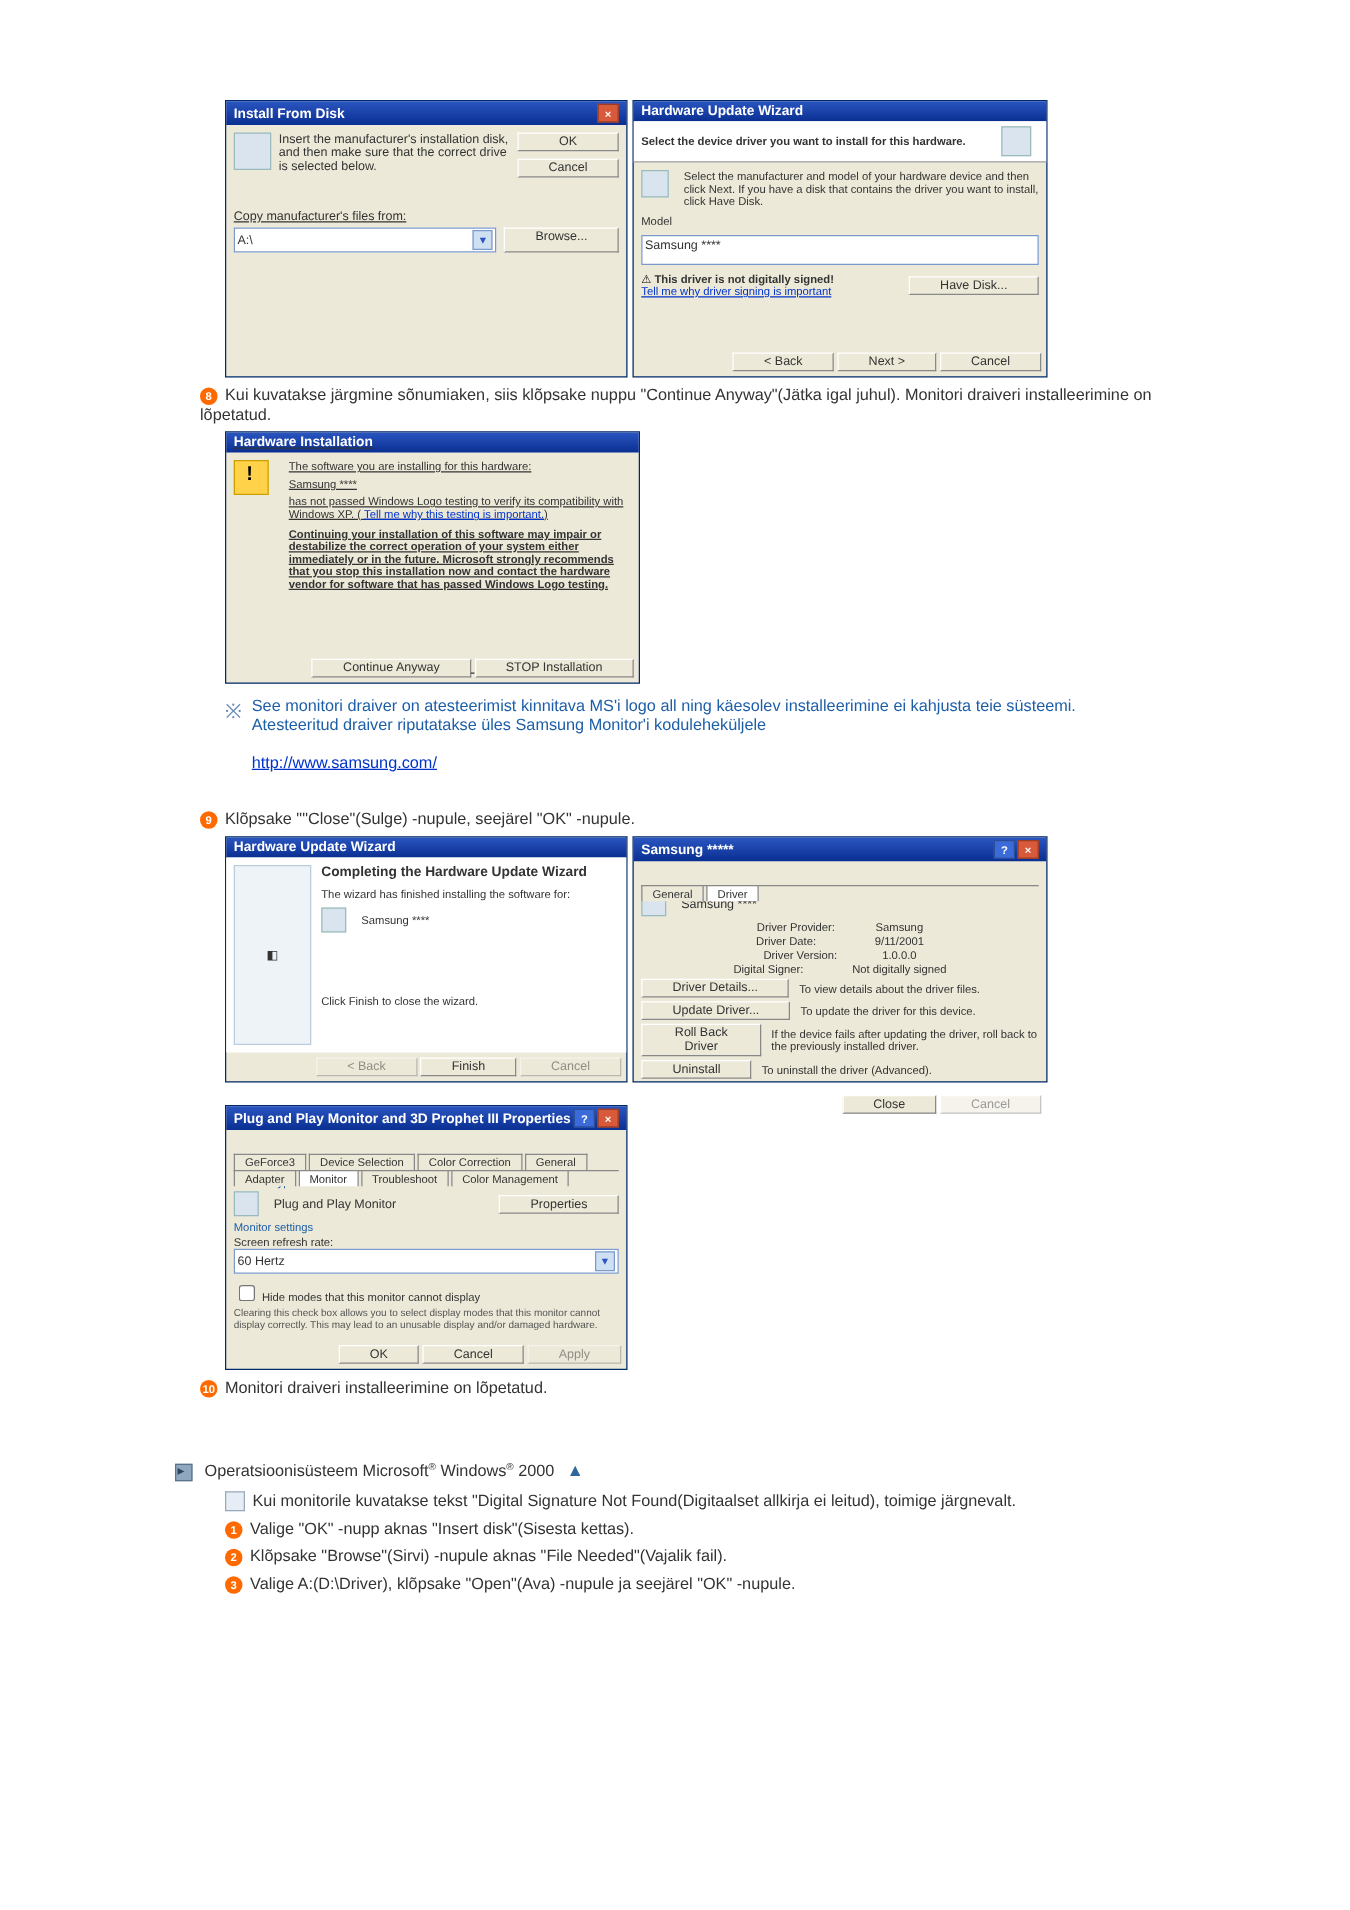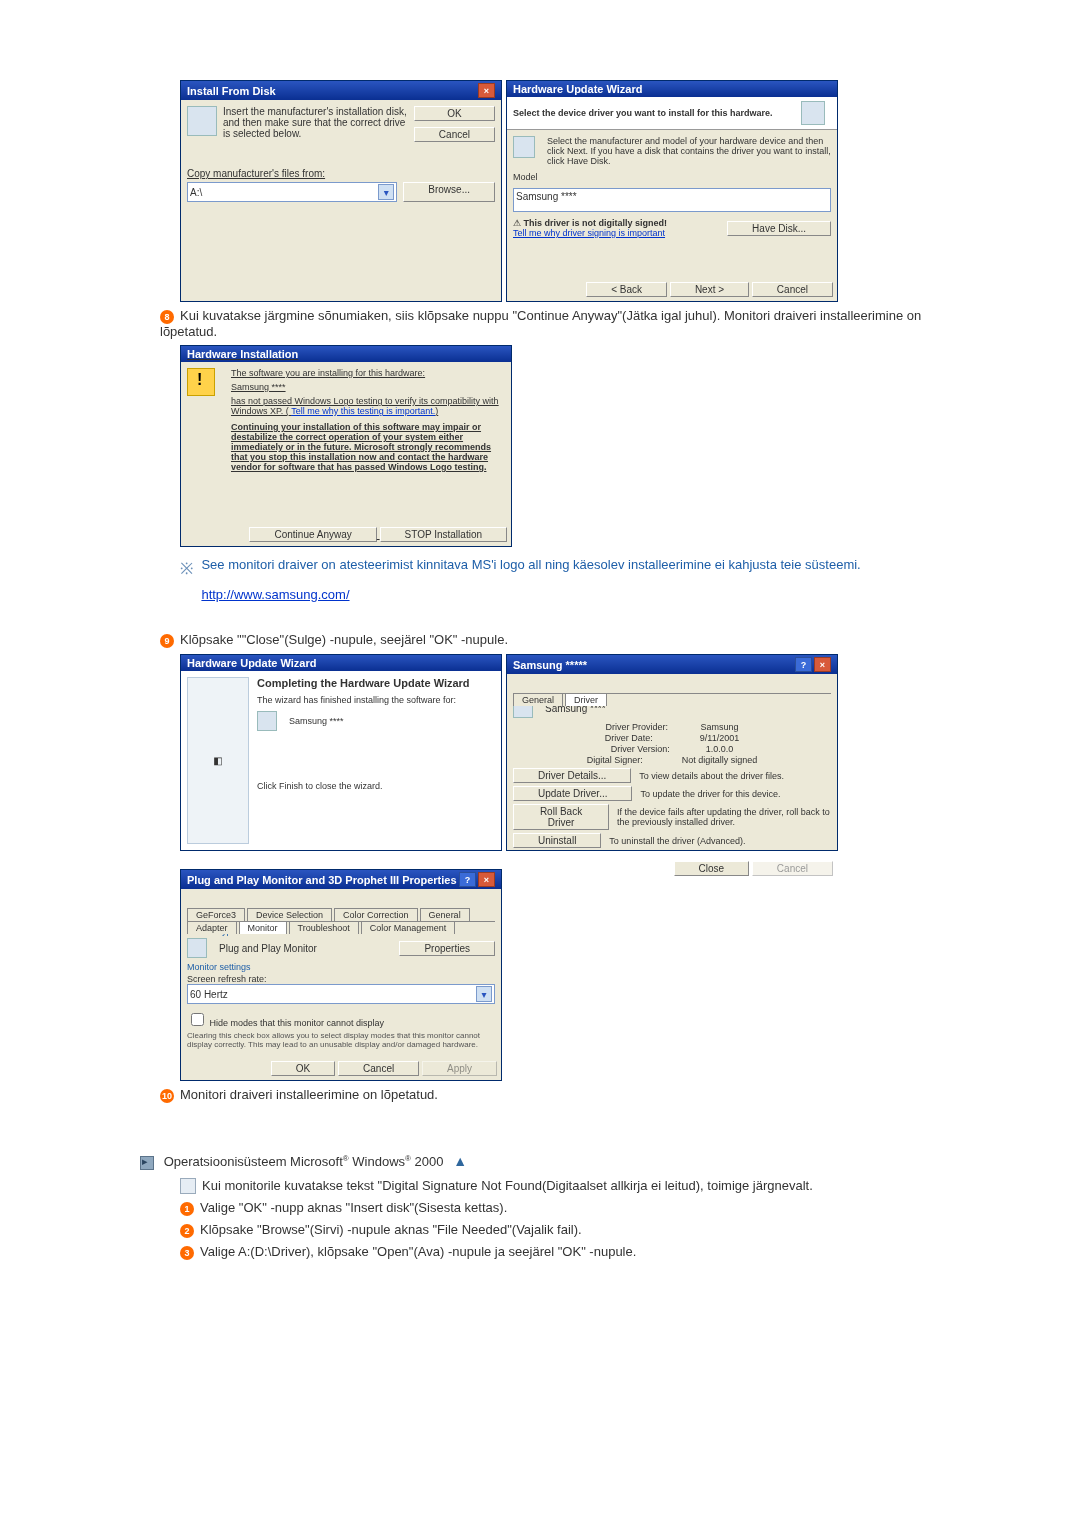--- a/index.html
+++ b/index.html
@@ -258,20 +258,21 @@
       <span class="btn">Continue Anyway</span>
       <span class="btn">STOP Installation</span>
     </div>
   </div>
 
   <div class="note-block">
     <div class="mark-row">
       <span class="note-mark">※</span>
       <div>
         <div>See monitori draiver on atesteerimist kinnitava MS'i logo all ning käesolev installeerimine ei kahjusta teie süsteemi.</div>
+        <div>Atesteeritud draiver riputatakse üles Samsung Monitor'i koduleheküljele</div>
         <br>
         <a class="faux-link">http://www.samsung.com/</a>
       </div>
     </div>
   </div>
 
   <div class="step-line" style="margin-top:30px;"><span class="num-circle">9</span><span>Klõpsake ""Close"(Sulge) -nupule, seejärel "OK" -nupule.</span></div>
 
   <div class="shot-row">
     <div id="hw-update-wiz-2" class="win-dialog">
@@ -282,20 +283,25 @@
         <div style="width:60px;background:#eef3f7;border:1px solid #bcd;display:flex;align-items:center;justify-content:center;">◧</div>
         <div style="flex:1;font-size:9px;">
           <div class="bold-blk" style="font-size:11px;">Completing the Hardware Update Wizard</div>
           <div style="margin-top:6px;">The wizard has finished installing the software for:</div>
           <div style="display:flex;align-items:center;gap:6px;margin-top:6px;">
             <div class="small-icon" style="width:18px;height:18px;"></div>
             <span>Samsung ****</span>
           </div>
           <div style="margin-top:50px;">Click Finish to close the wizard.</div>
         </div>
+      </div>
+      <div class="btn-row-right">
+        <span class="btn" style="opacity:.5;">&lt; Back</span>
+        <span class="btn">Finish</span>
+        <span class="btn" style="opacity:.5;">Cancel</span>
       </div>
     </div>
 
     <div id="driver-props" class="win-dialog">
       <div class="titlebar">
         <span>Samsung *****</span>
         <div class="tb-btns">
           <div class="tb-btn blue">?</div>
           <div class="tb-btn">×</div>
         </div>

